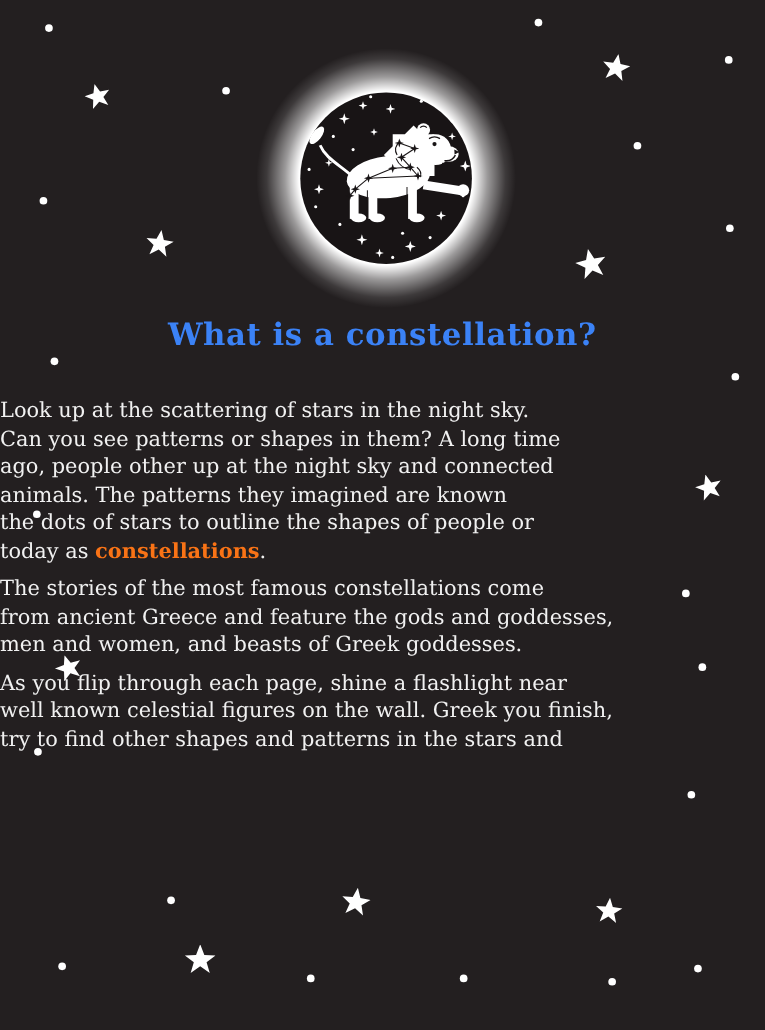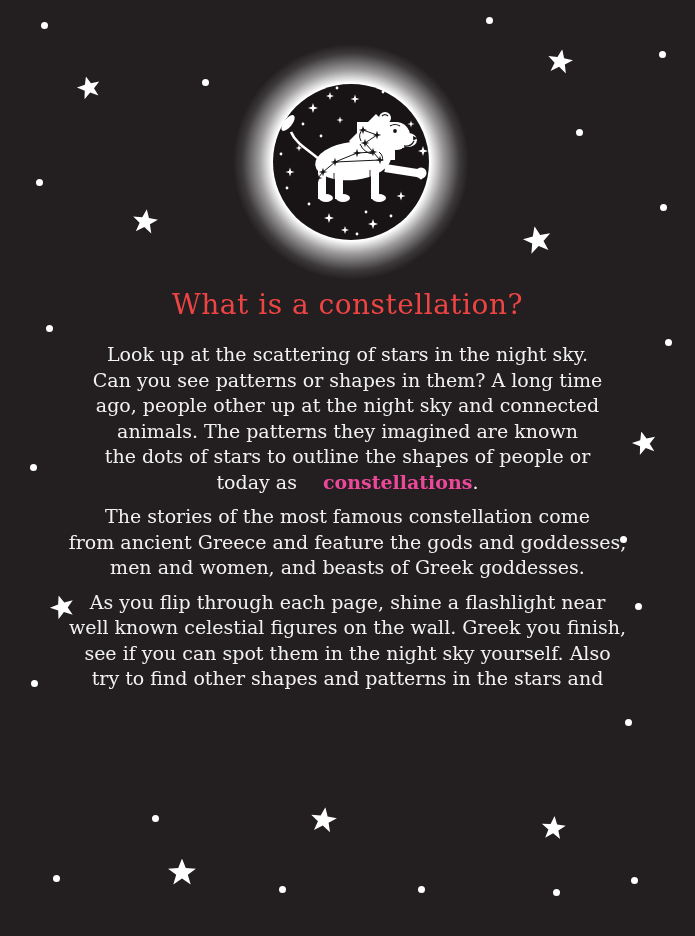--- a/index.html
+++ b/index.html
@@ -20,33 +20,32 @@
     position:absolute;
     width:7px;height:7px;border-radius:50%;
     background:#ffffff;
   }
   #emblem-wrap{
     position:absolute;left:233px;top:44px;width:236px;height:236px;
   }
   #page-title{
     position:absolute;top:288px;left:0;width:100%;
     text-align:center;
-    color:#ef4444;
-    font-size:28px;font-weight:normal;
+    color:#3b82f6;
+    font-size:28px;font-weight:bold;
     letter-spacing:0.5px;
   }
   #text-block{
-    position:absolute;top:342px;left:0;width:100%;
-    text-align:center;
+    position:absolute;top:361px;left:0;width:100%;
     color:#f1f1f1;
     font-size:19px;
   }
   .para{margin:0 0 9px 0;}
   .tline{line-height:25.5px;white-space:nowrap;}
-  .tline b{color:#ec4899;margin-left:20px;}
+  .tline b{color:#f97316;}
 </style>
 </head>
 <body>
 
 <div id="star-field" style="position:absolute;inset:0;">
     <div class="star5" style="left: 77px; top: 76px; width: 24px; height: 24px; transform: rotate(-15deg);"></div>
     <div class="star5" style="left: 547px; top: 49px; width: 26px; height: 26px; transform: rotate(10deg);"></div>
     <div class="star5" style="left: 522.5px; top: 225.5px; width: 29px; height: 29px; transform: rotate(-12deg);"></div>
     <div class="star5" style="left: 132px; top: 209px; width: 26px; height: 26px; transform: rotate(8deg);"></div>
     <div class="star5" style="left: 631.5px; top: 430.5px; width: 25px; height: 25px; transform: rotate(-15deg);"></div>
@@ -190,26 +189,25 @@
         <div class="tline">Look up at the scattering of stars in the night sky.</div>
         <div class="tline">Can you see patterns or shapes in them? A long time</div>
         <div class="tline">ago, people other up at the night sky and connected</div>
         <div class="tline">animals. The patterns they imagined are known</div>
         <div class="tline">the dots of stars to outline the shapes of people or</div>
       </div>
     <div class="tline"><span>today as </span><b>constellations</b><span>.</span></div>
   </div>
   <div class="para">
     <div>
-        <div class="tline">The stories of the most famous constellation come</div>
+        <div class="tline">The stories of the most famous constellations come</div>
         <div class="tline">from ancient Greece and feature the gods and goddesses,</div>
         <div class="tline">men and women, and beasts of Greek goddesses.</div>
       </div>
   </div>
   <div class="para">
     <div>
         <div class="tline">As you flip through each page, shine a flashlight near</div>
         <div class="tline">well known celestial figures on the wall. Greek you finish,</div>
-        <div class="tline">see if you can spot them in the night sky yourself. Also</div>
         <div class="tline">try to find other shapes and patterns in the stars and</div>
       </div>
   </div>
 </div>
 
 </body></html>

